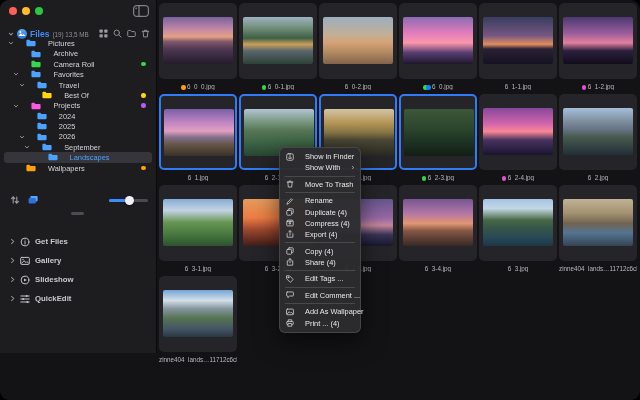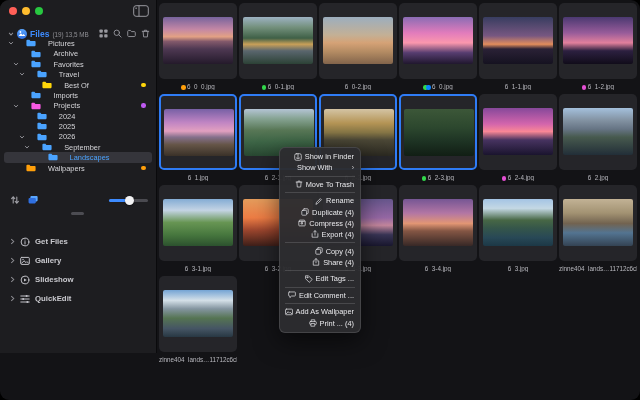--- a/index.html
+++ b/index.html
@@ -71,21 +71,21 @@
   .art-ocean-dusk   { background:linear-gradient(180deg,#66568c 0%,#9668a4 40%,#c3869c 56%,#383455 76%,#19172e 100%); }
   .art-coast-sunset { background:linear-gradient(180deg,#765694 0%,#b276a4 30%,#e29674 52%,#845644 68%,#372826 100%); }
   .art-lake-hill    { background:linear-gradient(180deg,#a4c4e4 0%,#c4d8e4 20%,#476745 45%,#35564a 62%,#284856 82%,#1c3846 100%); }
   .art-winter-cliff { background:linear-gradient(180deg,#c2b295 0%,#a29272 30%,#726350 52%,#537491 72%,#344353 100%); }
   .art-valley-river { background:linear-gradient(180deg,#74a4d4 0%,#d4e0e8 22%,#8495a0 40%,#557452 60%,#455564 82%,#283843 100%); }
 
   
   #menu { position:absolute; left:279px; top:147px; width:82px; background:rgba(44,44,48,0.97);
           border:1px solid rgba(255,255,255,0.12); border-radius:6px; padding:3px 2px;
           box-shadow:0 8px 24px rgba(0,0,0,.55); z-index:10; }
-  .mitem { display:flex; align-items:center; gap:3px; height:11.2px; padding:0 4px 0 4px; border-radius:3px; color:#e9e9ec; font-size:7.4px; white-space:nowrap;justify-content:flex-end; }
+  .mitem { display:flex; align-items:center; gap:11px; height:11.2px; padding:0 4px 0 4px; border-radius:3px; color:#e9e9ec; font-size:7.4px; white-space:nowrap; }
   .mitem .micon { width:8px; height:8px; flex:0 0 8px; color:#d2d2d6; }
   .mitem .msub { margin-left:auto; color:#c8c8cc; font-size:7px; }
   .msep { height:1px; background:rgba(255,255,255,0.14); margin:2.2px 3px; }
 
   svg { display:block; width:100%; height:100%; }
 </style>
 </head>
 <body>
 
 <div id="window">
@@ -240,20 +240,30 @@
         <div class="trow" style="padding-left: 9.4px;">
           <span class="chev"></span>
           <span class="ficon">
             <svg viewBox="0 0 12 9">
               <path d="M0.5 1.7 C0.5 1.1 0.9 0.7 1.5 0.7 H4.1 L5.3 2 H10.5 C11.1 2 11.5 2.4 11.5 3 V7.3 C11.5 7.9 11.1 8.3 10.5 8.3 H1.5 C0.9 8.3 0.5 7.9 0.5 7.3 Z" fill="#4aa3ff"></path>
             </svg>
           </span>
           <span class="tlabel">Archive</span>
         </div>
         <div class="trow" style="padding-left: 9.4px;">
+          <span class="chev"></span>
+          <span class="ficon">
+            <svg viewBox="0 0 12 9">
+              <path d="M0.5 1.7 C0.5 1.1 0.9 0.7 1.5 0.7 H4.1 L5.3 2 H10.5 C11.1 2 11.5 2.4 11.5 3 V7.3 C11.5 7.9 11.1 8.3 10.5 8.3 H1.5 C0.9 8.3 0.5 7.9 0.5 7.3 Z" fill="#32d74b"></path>
+            </svg>
+          </span>
+          <span class="tlabel">Camera Roll</span>
+          <span class="tagdot" style="background: rgb(50, 215, 75);"></span>
+        </div>
+        <div class="trow" style="padding-left: 9.4px;">
           <span class="chev">
             <svg viewBox="0 0 8 8" fill="none" stroke="currentColor" stroke-width="1.3">
               <path d="M1.4 2.6 L4 5.4 L6.6 2.6"></path>
             </svg>
           </span>
           <span class="ficon">
             <svg viewBox="0 0 12 9">
               <path d="M0.5 1.7 C0.5 1.1 0.9 0.7 1.5 0.7 H4.1 L5.3 2 H10.5 C11.1 2 11.5 2.4 11.5 3 V7.3 C11.5 7.9 11.1 8.3 10.5 8.3 H1.5 C0.9 8.3 0.5 7.9 0.5 7.3 Z" fill="#4aa3ff"></path>
             </svg>
           </span>
@@ -274,29 +284,20 @@
         </div>
         <div class="trow" style="padding-left: 20.2px;">
           <span class="chev"></span>
           <span class="ficon">
             <svg viewBox="0 0 12 9">
               <path d="M0.5 1.7 C0.5 1.1 0.9 0.7 1.5 0.7 H4.1 L5.3 2 H10.5 C11.1 2 11.5 2.4 11.5 3 V7.3 C11.5 7.9 11.1 8.3 10.5 8.3 H1.5 C0.9 8.3 0.5 7.9 0.5 7.3 Z" fill="#ffd60a"></path>
             </svg>
           </span>
           <span class="tlabel">Best Of</span>
           <span class="tagdot" style="background: rgb(255, 214, 10);"></span>
-        </div>
-        <div class="trow" style="padding-left: 9.4px;">
-          <span class="chev"></span>
-          <span class="ficon">
-            <svg viewBox="0 0 12 9">
-              <path d="M0.5 1.7 C0.5 1.1 0.9 0.7 1.5 0.7 H4.1 L5.3 2 H10.5 C11.1 2 11.5 2.4 11.5 3 V7.3 C11.5 7.9 11.1 8.3 10.5 8.3 H1.5 C0.9 8.3 0.5 7.9 0.5 7.3 Z" fill="#4aa3ff"></path>
-            </svg>
-          </span>
-          <span class="tlabel">Imports</span>
         </div>
         <div class="trow" style="padding-left: 9.4px;">
           <span class="chev">
             <svg viewBox="0 0 8 8" fill="none" stroke="currentColor" stroke-width="1.3">
               <path d="M1.4 2.6 L4 5.4 L6.6 2.6"></path>
             </svg>
           </span>
           <span class="ficon">
             <svg viewBox="0 0 12 9">
               <path d="M0.5 1.7 C0.5 1.1 0.9 0.7 1.5 0.7 H4.1 L5.3 2 H10.5 C11.1 2 11.5 2.4 11.5 3 V7.3 C11.5 7.9 11.1 8.3 10.5 8.3 H1.5 C0.9 8.3 0.5 7.9 0.5 7.3 Z" fill="#f959e3"></path>

